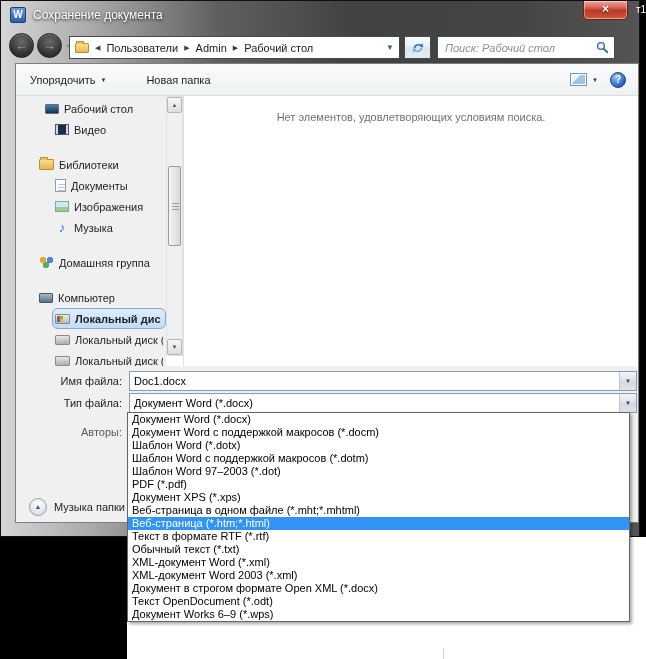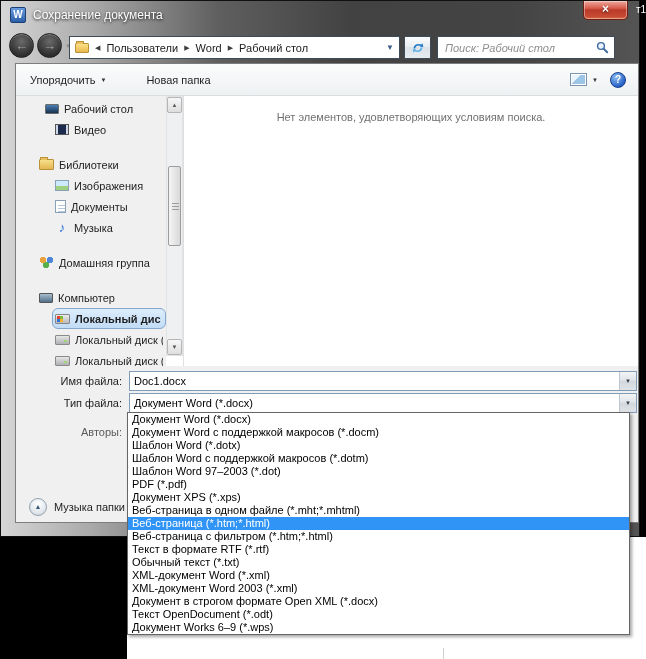--- a/index.html
+++ b/index.html
@@ -162,21 +162,21 @@
     <div class="nav-circle">→</div>
     <span class="nav-caret">▼</span>
   </div>
 
   <div class="breadcrumb">
     <span class="icon crumb-folder"></span>
     <span class="crumb-collapse">◀</span>
     <span id="crumb-segments" style="display:flex;align-items:center;">
         <span class="crumb">Пользователи</span>
         <span class="crumb-sep">▶</span>
-        <span class="crumb">Word</span>
+        <span class="crumb">Admin</span>
         <span class="crumb-sep">▶</span>
         <span class="crumb">Рабочий стол</span>
       </span>
     <span class="crumb-caret" style="font-size:8px;">▼</span>
   </div>
 
   <div class="refresh-btn">
     <svg width="14" height="12" viewBox="0 0 14 12">
       <path d="M3.5 6.5 A4 3.4 0 0 1 10.5 4" stroke="#1e78c8" stroke-width="1.6" fill="none"></path>
       <path d="M11.5 1.2 L12.3 5.2 L8.6 4.2 Z" fill="#1e78c8"></path>
@@ -220,26 +220,26 @@
           </div>
           <div class="side-item lv2">
             <span class="icon video-icon"></span>
             <span class="side-label">Видео</span>
           </div>
           <div class="side-item lv0 gap">
             <span class="icon libraries-icon"></span>
             <span class="side-label">Библиотеки</span>
           </div>
           <div class="side-item lv2">
+            <span class="icon documents-icon"></span>
+            <span class="side-label">Документы</span>
+          </div>
+          <div class="side-item lv2">
             <span class="icon pictures-icon"></span>
             <span class="side-label">Изображения</span>
-          </div>
-          <div class="side-item lv2">
-            <span class="icon documents-icon"></span>
-            <span class="side-label">Документы</span>
           </div>
           <div class="side-item lv2">
             <span class="icon music-icon">♪</span>
             <span class="side-label">Музыка</span>
           </div>
           <div class="side-item lv0 gap">
             <span class="icon homegroup-icon"></span>
             <span class="side-label">Домашняя группа</span>
           </div>
           <div class="side-item lv0 gap">
@@ -302,21 +302,20 @@
 <div class="popup" id="popup-list">
     <div class="popup-item">Документ Word (*.docx)</div>
     <div class="popup-item">Документ Word с поддержкой макросов (*.docm)</div>
     <div class="popup-item">Шаблон Word (*.dotx)</div>
     <div class="popup-item">Шаблон Word с поддержкой макросов (*.dotm)</div>
     <div class="popup-item">Шаблон Word 97–2003 (*.dot)</div>
     <div class="popup-item">PDF (*.pdf)</div>
     <div class="popup-item">Документ XPS (*.xps)</div>
     <div class="popup-item">Веб-страница в одном файле (*.mht;*.mhtml)</div>
     <div class="popup-item selected" style="background: rgb(48, 148, 246);">Веб-страница (*.htm;*.html)</div>
-    <div class="popup-item">Веб-страница с фильтром (*.htm;*.html)</div>
     <div class="popup-item">Текст в формате RTF (*.rtf)</div>
     <div class="popup-item">Обычный текст (*.txt)</div>
     <div class="popup-item">XML-документ Word (*.xml)</div>
     <div class="popup-item">XML-документ Word 2003 (*.xml)</div>
     <div class="popup-item">Документ в строгом формате Open XML (*.docx)</div>
     <div class="popup-item">Текст OpenDocument (*.odt)</div>
     <div class="popup-item">Документ Works 6–9 (*.wps)</div>
   </div>
 
 </body></html>

